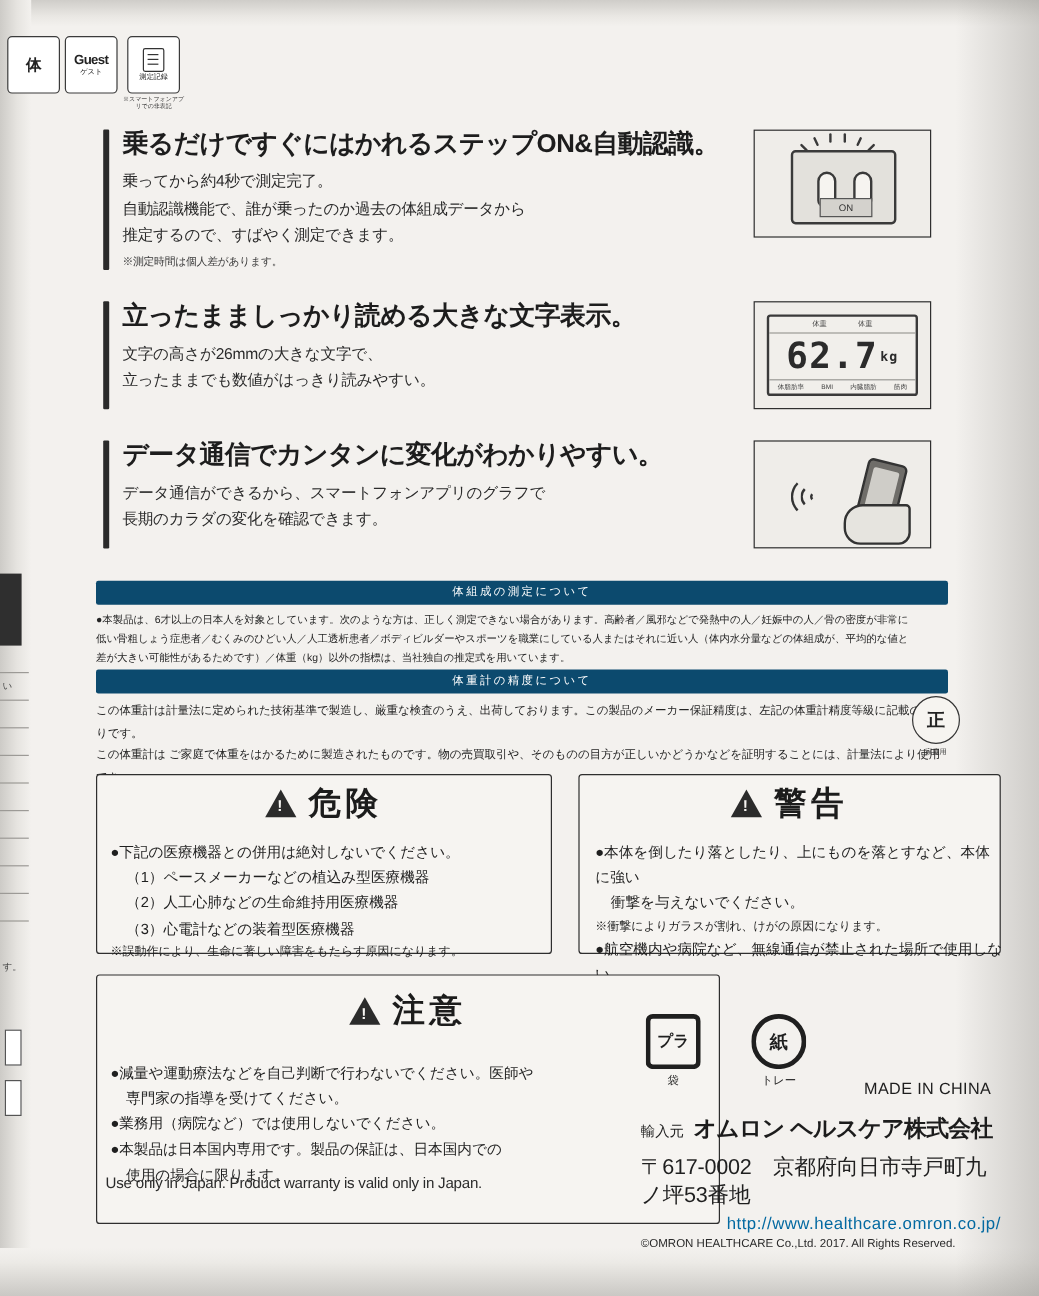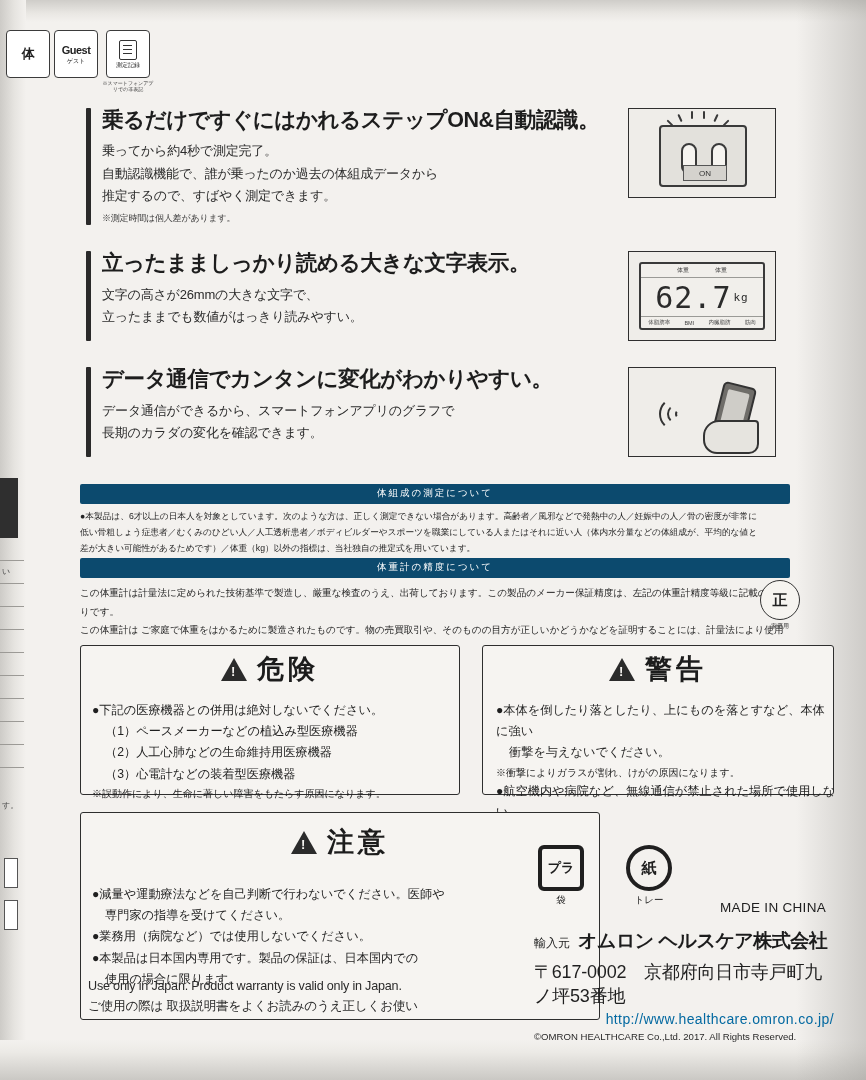--- a/index.html
+++ b/index.html
@@ -122,21 +122,21 @@
     display: flex; flex-direction: column;
   }
   .disp-top {
     height: 14px; border-bottom: 1px solid #9a9a96; display: flex;
     align-items: center; justify-content: center; gap: 26px;
     font-size: 6px; color: #444;
   }
   .disp-num {
     flex: 1 1 auto; display: flex; align-items: center; justify-content: center;
     font-family: "DejaVu Sans Mono", monospace;
-    font-size: 30px; font-weight: normal; color: #2b2b2b; letter-spacing: 1px;
+    font-size: 30px; font-weight: bold; color: #2b2b2b; letter-spacing: 1px;
   }
   .disp-num .unit { font-size: 11px; margin-left: 2px; }
   .disp-bot {
     height: 12px; border-top: 1px solid #9a9a96; display: flex;
     align-items: center; justify-content: space-around; font-size: 5.5px; color: #444;
   }
 
   
   .phone {
     position: absolute; right: 24px; top: 16px; width: 34px; height: 56px;
@@ -425,21 +425,20 @@
   </div>
   <div class="wlist" style="position:absolute;left:92px;top:884px;width:500px;">
     <p>●減量や運動療法などを自己判断で行わないでください。医師や</p>
     <p class="ind">専門家の指導を受けてください。</p>
     <p>●業務用（病院など）では使用しないでください。</p>
     <p>●本製品は日本国内専用です。製品の保証は、日本国内での</p>
     <p class="ind">使用の場合に限ります。</p>
   </div>
   <div class="caution-en" style="position:absolute;left:88px;top:976px;width:510px;">
     <p style="margin:0">Use only in Japan. Product warranty is valid only in Japan.</p>
-    <p style="margin:0">ご使用の際は 取扱説明書をよくお読みのうえ正しくお使い</p>
   </div>
 
   <div class="recycle">
     <div class="rmark">
       <div class="rsym">
         <span class="arrows"></span>
         <span style="font-size:13px">プラ</span>
       </div>
       <div class="rcap">袋</div>
     </div>

